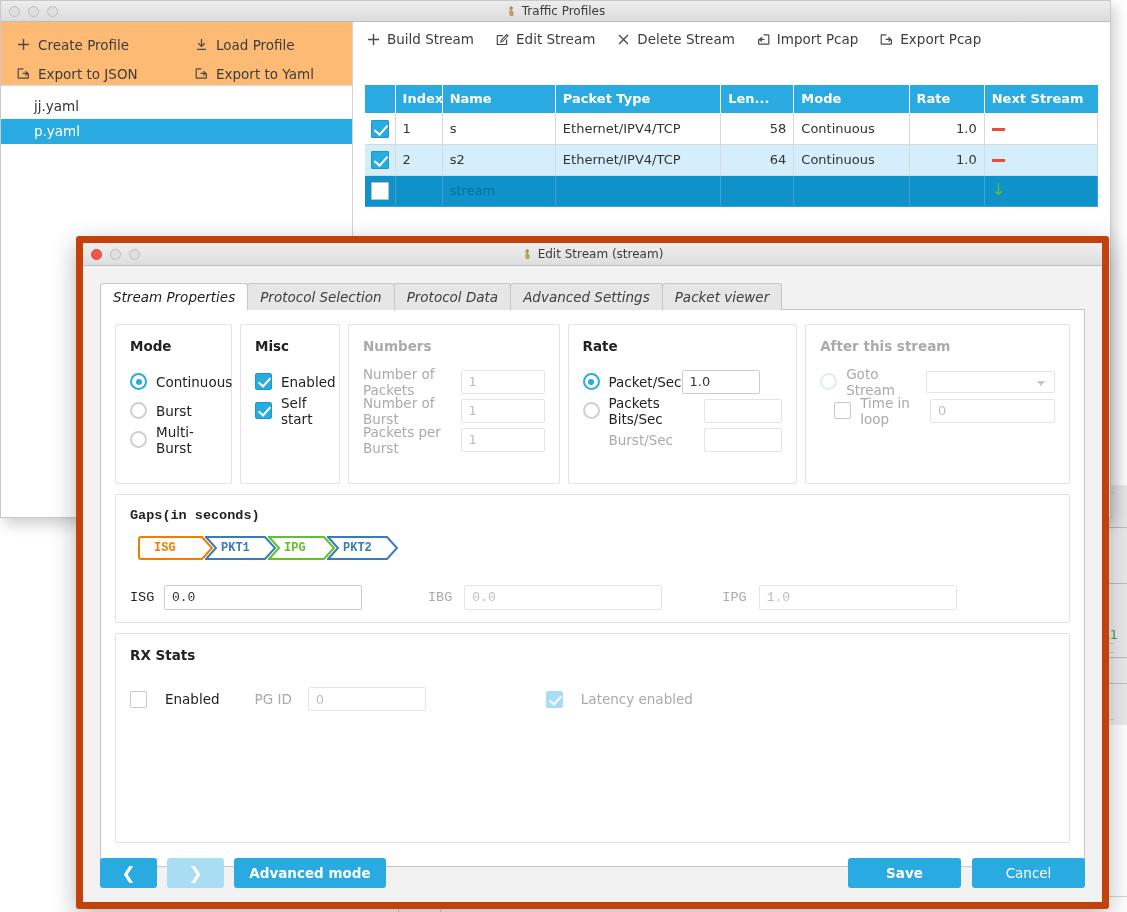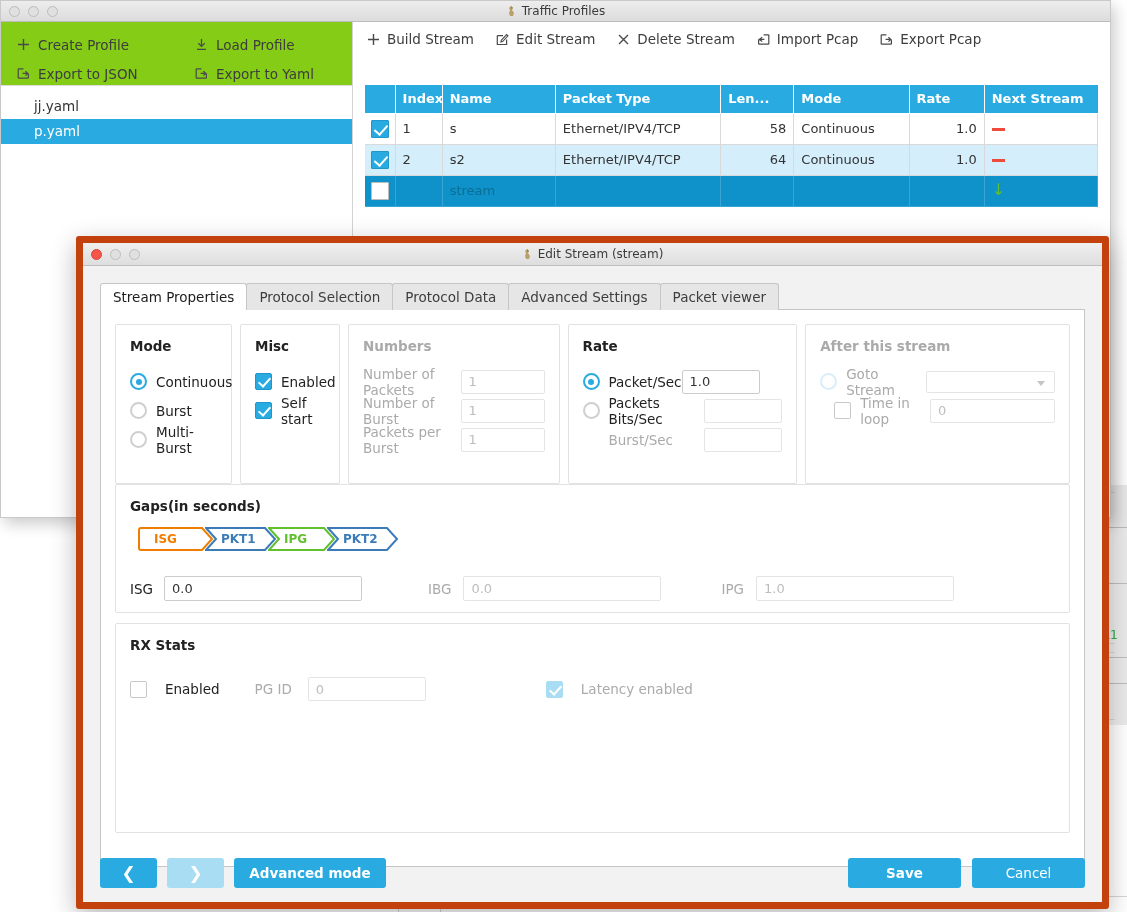--- a/index.html
+++ b/index.html
@@ -50,21 +50,21 @@
   .tb-dot.red { background:#f6564a; border-color:#dd4338; }
   .tb-title {
     position:absolute; left:0; right:0; top:3px; text-align:center;
     font-size:12px; color:#3b3b3b;
   }
   .tb-title .app-ico { display:inline-block; vertical-align:-2px; margin-right:5px; }
 
   
   .main-body { position:absolute; left:0; top:21px; right:0; bottom:0; display:flex; }
   .left-pane { width:352px; height:100%; background:#ffffff; border-right:1px solid #d3d3d3; }
-  .left-toolbar { height:64px; background:#84cc16; border-bottom:1px solid #dcdcdc; padding:8px 0 0 0; }
+  .left-toolbar { height:64px; background:#fdba74; border-bottom:1px solid #dcdcdc; padding:8px 0 0 0; }
   .lt-row { display:flex; height:29px; align-items:center; }
   .lt-btn { display:flex; align-items:center; gap:8px; font-size:13.5px; color:#3d3d3d;
             padding:2px 6px; cursor:default; }
   .lt-btn:nth-child(1){ width:180px; padding-left:16px; }
   .lt-btn:nth-child(2){ padding-left:14px; }
   .file-list { padding-top:8px; }
   .file-item { height:25px; line-height:25px; padding-left:33px; font-size:13.5px; color:#333; }
   .file-item.selected { background:#29abe2; color:#ffffff; }
 
   .right-pane { flex:1; height:100%; background:#ffffff; position:relative; }
@@ -111,21 +111,21 @@
     background:#f2f2f2; border:7px solid #c2410c; border-radius:3px;
     box-shadow: 0 8px 26px rgba(0,0,0,0.28);
   }
   .dlg-titlebar { height:23px; background:linear-gradient(to bottom,#efefef,#dedede);
                   border-bottom:1px solid #bfbfbf; border-radius:3px 3px 0 0; position:relative; }
   .dlg-body { position:absolute; left:0; top:23px; right:0; bottom:0; padding:17px 17px 0 17px; }
 
   .tabbar { display:flex; align-items:flex-end; height:27px; position:relative; z-index:2; }
   .tab { height:27px; line-height:26px; padding:0 12px; font-size:13.5px; color:#3d3d3d;
          background:#e6e6e6; border:1px solid #c6c6c6; border-bottom:none;
-         border-radius:3px 3px 0 0; margin-right:-1px; }
+         border-radius:3px 3px 0 0; margin-right:-1px;font-style:italic; }
   .tab.active { background:#ffffff; color:#1d1d1d; position:relative; z-index:3; }
 
   .tab-panel { background:#ffffff; border:1px solid #c6c6c6; height:558px; padding:14px 14px 0 14px;
                position:relative; top:-1px; }
 
   .grp { border:1px solid #e2e2e2; border-radius:2px; position:relative; padding:13px 14px 0 14px; }
   .grp-title { font-size:13.5px; font-weight:bold; color:#222; margin-bottom:13px; }
   .grp.disabled .grp-title { color:#aaaaaa; }
 
   .row1 { display:flex; gap:8px; height:160px; }
@@ -165,21 +165,21 @@
   .g-rate .radio-line, .g-rate .field-row { }
   .g-rate .inp { width:78px; }
   .g-rate .rl-left { display:flex; align-items:center; }
 
   .g-after .radio-line { height:29px; }
   .sel-box { width:150px; height:22px; border:1px solid #e4e4e4; background:#fff; border-radius:2px;
              position:relative; }
   .sel-box::after { content:""; position:absolute; right:9px; top:9px; border-left:4px solid transparent;
              border-right:4px solid transparent; border-top:5px solid #c5c5c5; }
 
-  .g-gaps { height:129px; }
+  .g-gaps { margin-top:10px; height:129px;font-family:Liberation Mono, monospace; }
   .bc { display:flex; margin:5px 0 0 8px; height:24px; }
   .bc-item { position:relative; height:24px; display:flex; align-items:center;
              font-size:12px; font-weight:bold; padding:0 14px 0 16px; margin-right:-1px; }
   .bc-item svg { position:absolute; left:0; top:0; }
   .bc-item span { position:relative; z-index:2; }
 
   .gaps-fields { display:flex; align-items:center; margin-top:25px; }
   .gaps-fields .f-label { width:34px; }
   .gaps-fields .inp { height:25px; }
 

